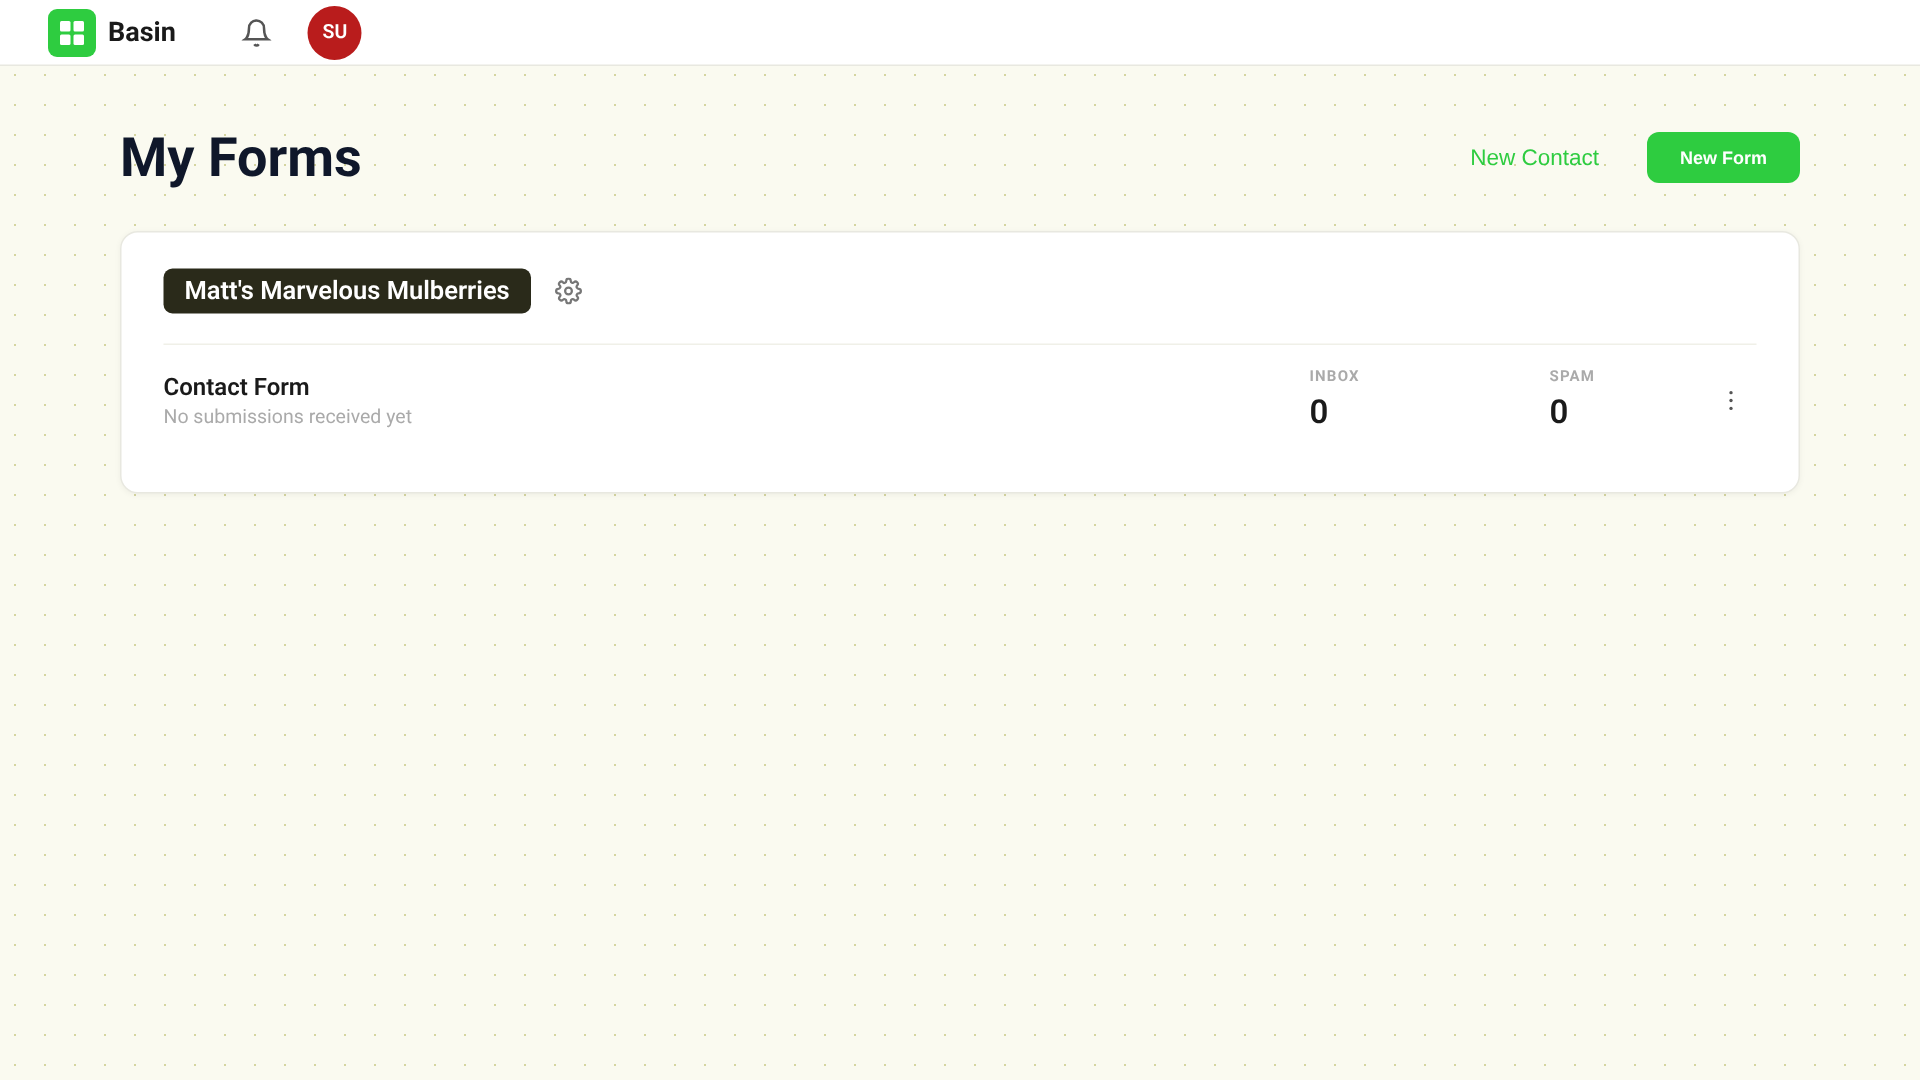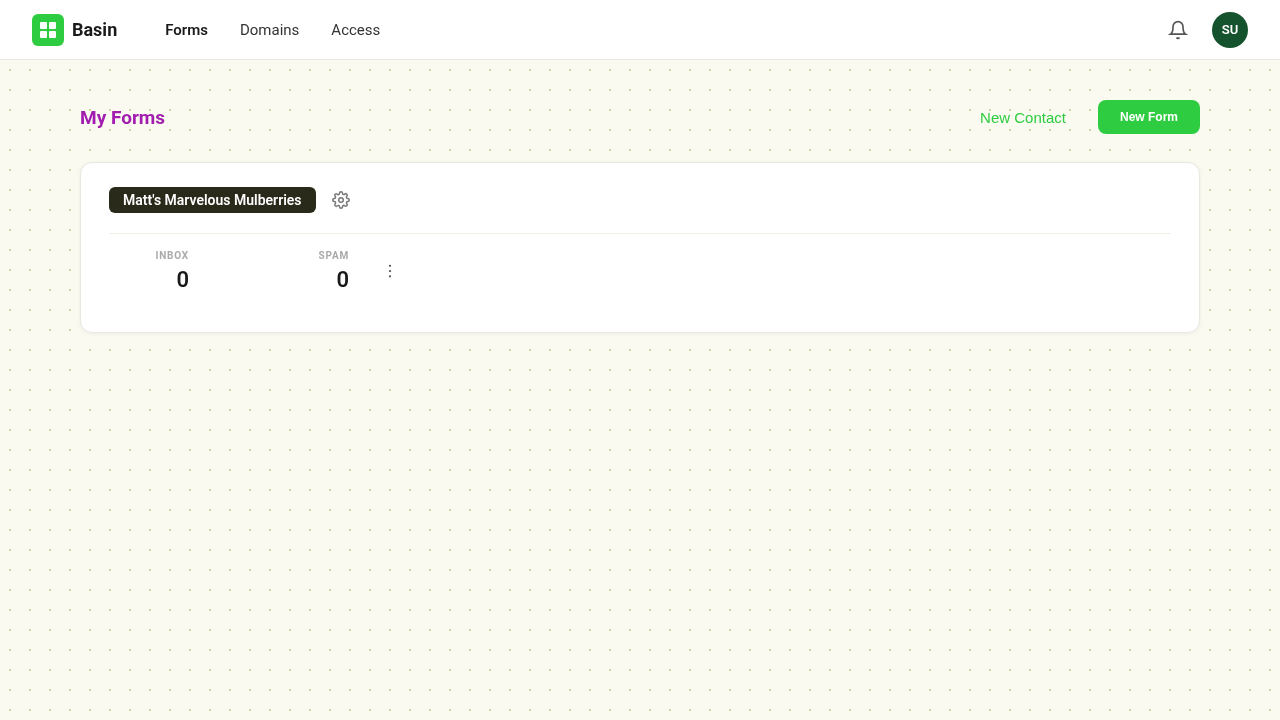--- a/index.html
+++ b/index.html
@@ -15,21 +15,21 @@
       height: 720px;
       overflow: hidden;
       background-image: radial-gradient(circle, #d4d4a0 1px, transparent 1px);
       background-size: 20px 20px;
     }
 
     
     .navbar {
       background-color: #ffffff;
       border-bottom: 1px solid #e8e8e0;
-      height: 60px;
+      height: 44px;
       display: flex;
       align-items: center;
       padding: 0 32px;
       position: relative;
       z-index: 10;
     }
 
     .navbar-logo {
       display: flex;
       align-items: center;
@@ -97,21 +97,21 @@
       display: flex;
       align-items: center;
       justify-content: center;
       color: #555;
     }
 
     .avatar {
       width: 36px;
       height: 36px;
       border-radius: 50%;
-      background-color: #14532d;
+      background-color: #b91c1c;
       display: flex;
       align-items: center;
       justify-content: center;
       color: white;
       font-size: 13px;
       font-weight: 600;
       cursor: pointer;
     }
 
     
@@ -120,23 +120,23 @@
     }
 
     .page-header {
       display: flex;
       align-items: center;
       justify-content: space-between;
       margin-bottom: 28px;
     }
 
     .page-title {
-      font-size: 19px;
+      font-size: 36px;
       font-weight: 700;
-      color: #a21caf;
+      color: #0f172a;
     }
 
     .header-actions {
       display: flex;
       align-items: center;
       gap: 16px;
     }
 
     .btn-new-project {
       background: transparent;
@@ -171,21 +171,21 @@
     .project-header {
       display: flex;
       align-items: center;
       gap: 12px;
       margin-bottom: 20px;
     }
 
     .project-tag {
       background-color: #2a2a1a;
       color: #ffffff;
-      font-size: 14px;
+      font-size: 17px;
       font-weight: 600;
       padding: 5px 14px;
       border-radius: 6px;
     }
 
     .gear-btn {
       background: transparent;
       border: none;
       cursor: pointer;
       color: #777;
@@ -220,21 +220,21 @@
 
     .form-stats {
       display: flex;
       align-items: center;
       gap: 80px;
     }
 
     .stat-col {
       display: flex;
       flex-direction: column;
-      align-items: flex-end;
+      align-items: flex-start;
       min-width: 80px;
     }
 
     .stat-label {
       font-size: 10px;
       font-weight: 700;
       letter-spacing: 0.08em;
       color: #aaa;
       text-transform: uppercase;
       margin-bottom: 6px;
@@ -276,25 +276,20 @@
       <svg viewBox="0 0 20 20" xmlns="http://www.w3.org/2000/svg">
         <rect x="2" y="2" width="7" height="7" rx="1"></rect>
         <rect x="11" y="2" width="7" height="7" rx="1"></rect>
         <rect x="2" y="11" width="7" height="7" rx="1"></rect>
         <rect x="11" y="11" width="7" height="7" rx="1"></rect>
       </svg>
     </div>
     <span class="logo-text">Basin</span>
   </a>
 
-  <div class="navbar-nav">
-    <a class="nav-link active" href="#">Forms</a>
-    <a class="nav-link" href="#">Domains</a>
-    <a class="nav-link" href="#">Access</a>
-  </div>
 
   <div class="navbar-right">
     <button class="notification-btn" title="Notifications">
       <svg width="20" height="20" viewBox="0 0 24 24" fill="none" stroke="currentColor" stroke-width="2">
         <path d="M18 8A6 6 0 0 0 6 8c0 7-3 9-3 9h18s-3-2-3-9"></path>
         <path d="M13.73 21a2 2 0 0 1-3.46 0"></path>
       </svg>
     </button>
     <div class="avatar">SU</div>
   </div>
@@ -320,20 +315,24 @@
                    a2 2 0 0 1-2.83-2.83l.06-.06A1.65 1.65 0 0 0 4.68 15a1.65 1.65 0 0 0-1.51-1H3a2 2 0 0 1 0-4h.09 
                    A1.65 1.65 0 0 0 4.6 9a1.65 1.65 0 0 0-.33-1.82l-.06-.06a2 2 0 0 1 2.83-2.83l.06.06A1.65 1.65 0 0 0 9 
                    4.68a1.65 1.65 0 0 0 1-1.51V3a2 2 0 0 1 4 0v.09a1.65 1.65 0 0 0 1 1.51 1.65 1.65 0 0 0 1.82-.33l.06-.06 
                    a2 2 0 0 1 2.83 2.83l-.06.06A1.65 1.65 0 0 0 19.4 9a1.65 1.65 0 0 0 1.51 1H21a2 2 0 0 1 0 4h-.09 
                    a1.65 1.65 0 0 0-1.51 1z"></path>
         </svg>
       </button>
     </div>
 
     <div class="form-row">
+      <div class="form-info">
+        <div class="form-name">Contact Form</div>
+        <div class="form-subtitle">No submissions received yet</div>
+      </div>
 
       <div class="form-stats">
         <div class="stat-col">
           <span class="stat-label">INBOX</span>
           <span class="stat-value">0</span>
         </div>
 
         <div class="stat-col">
           <span class="stat-label">SPAM</span>
           <span class="stat-value">0</span>

